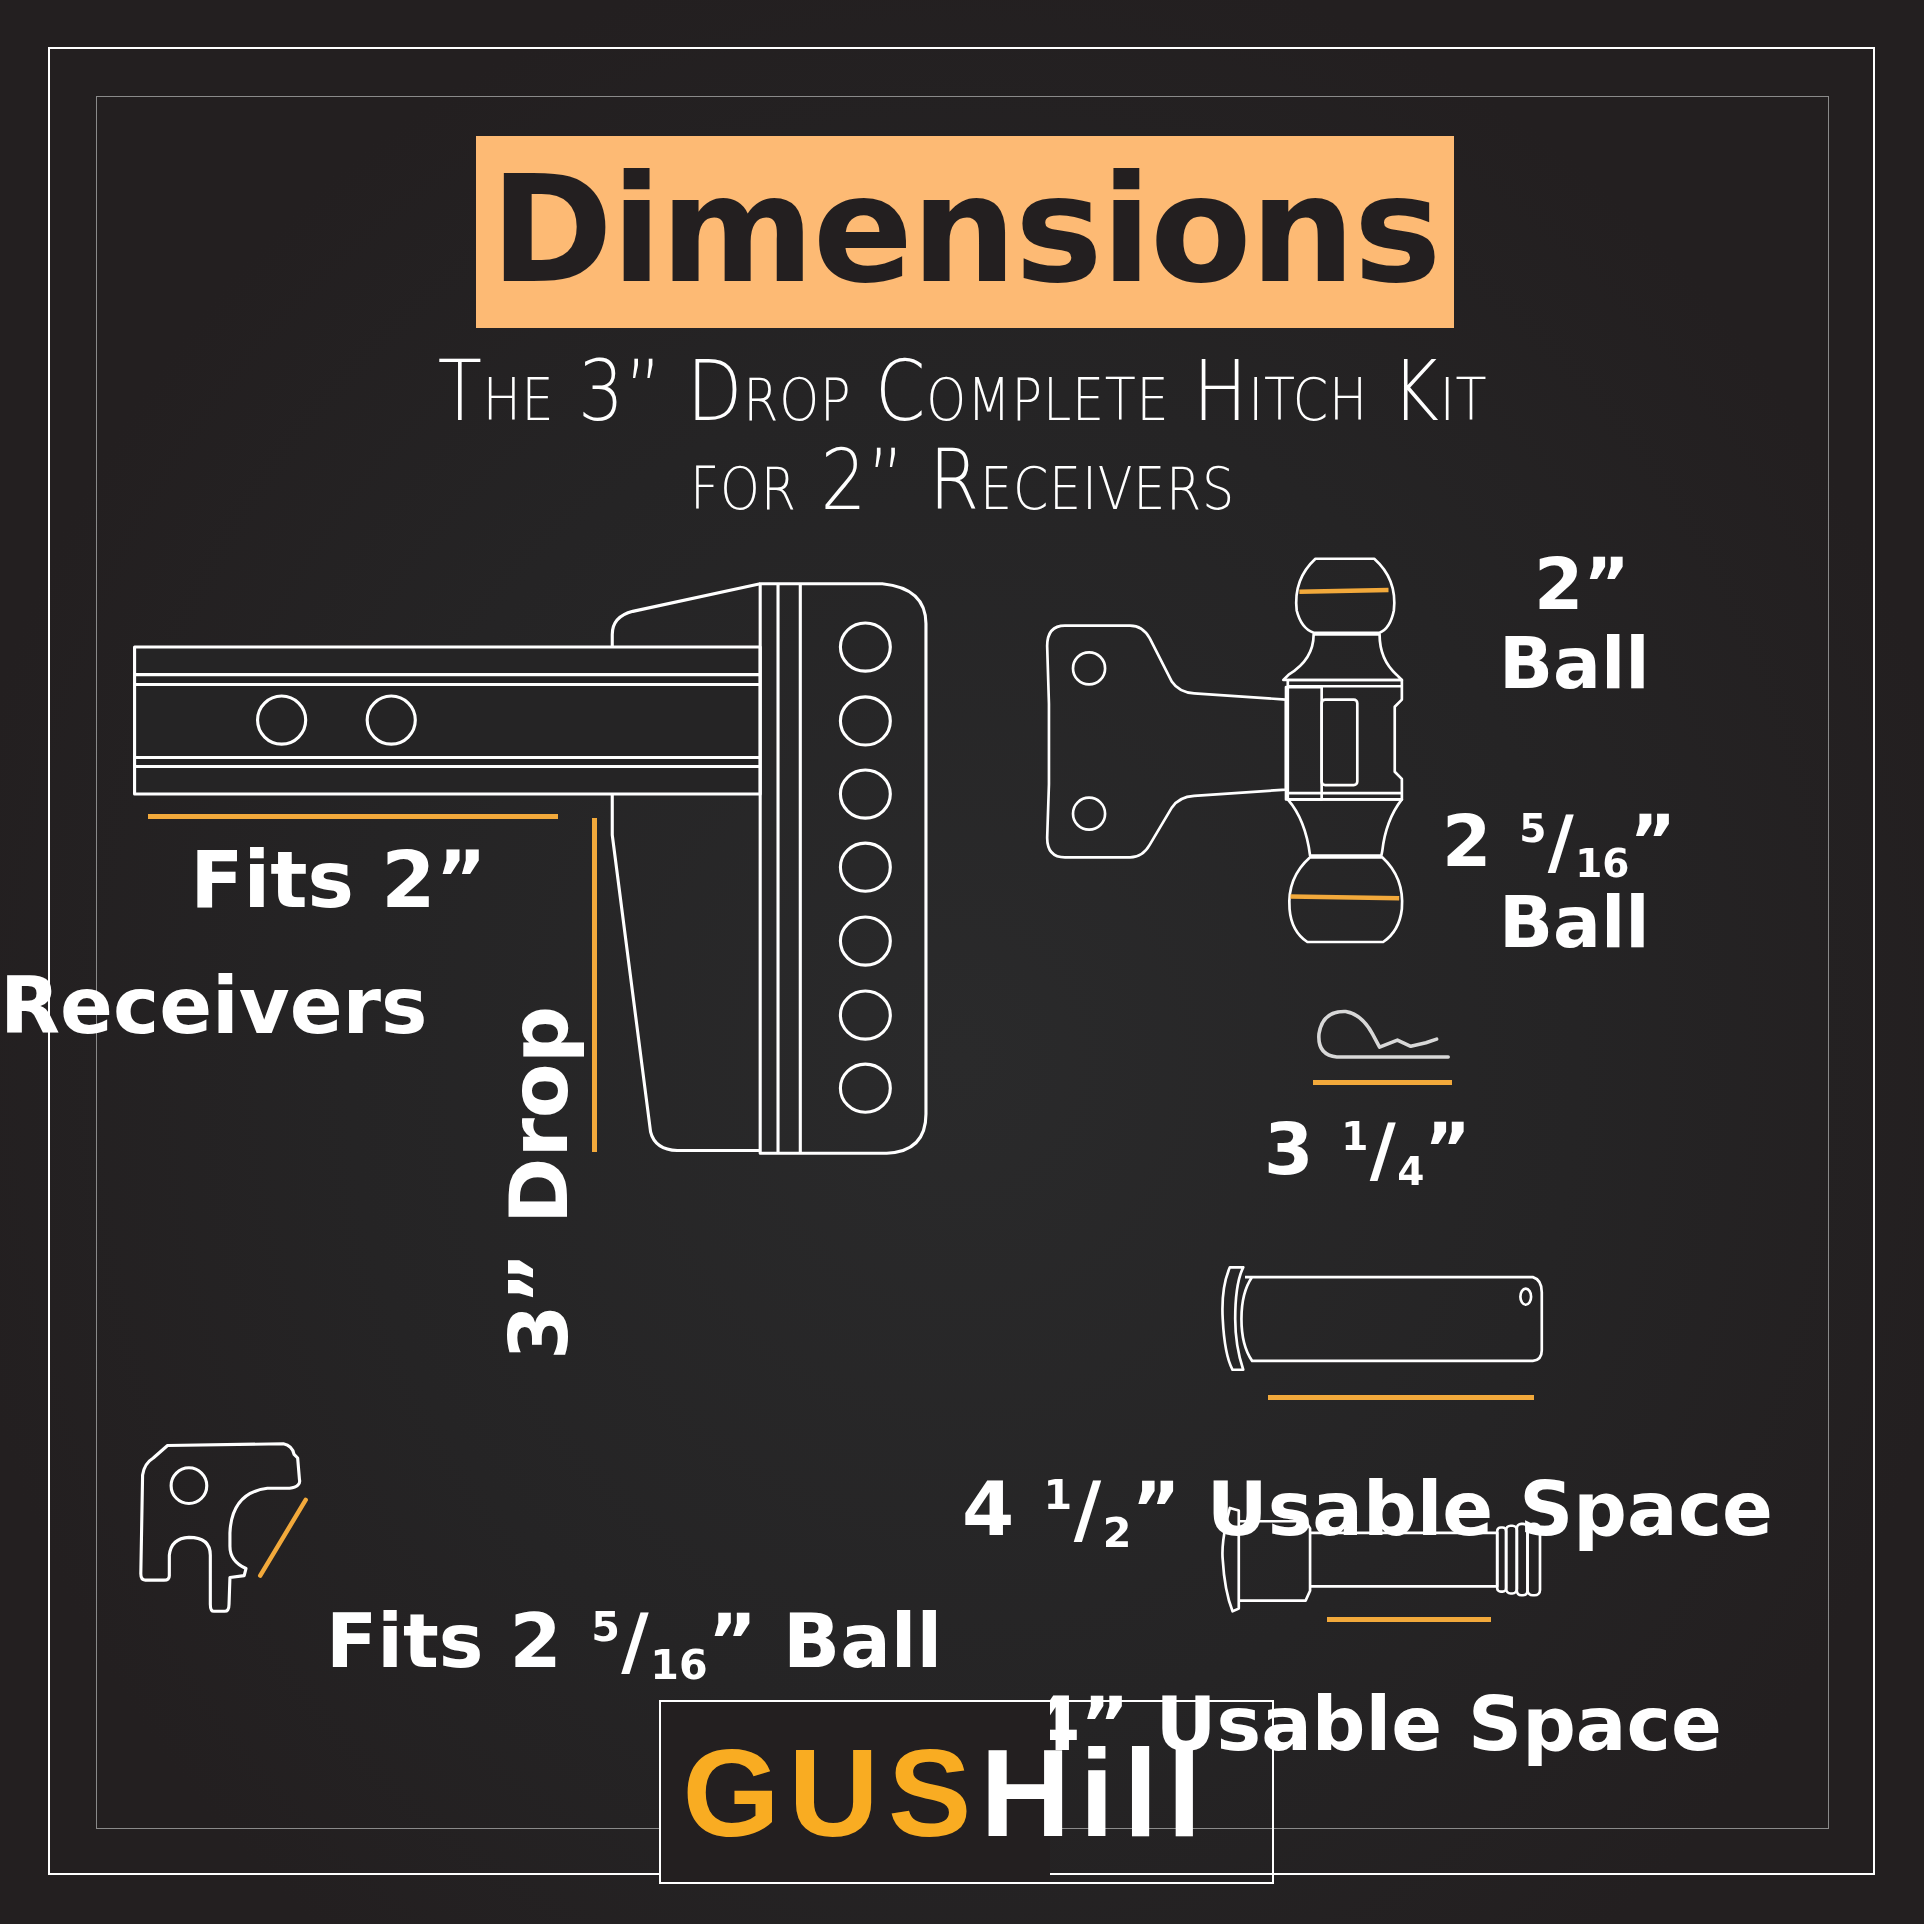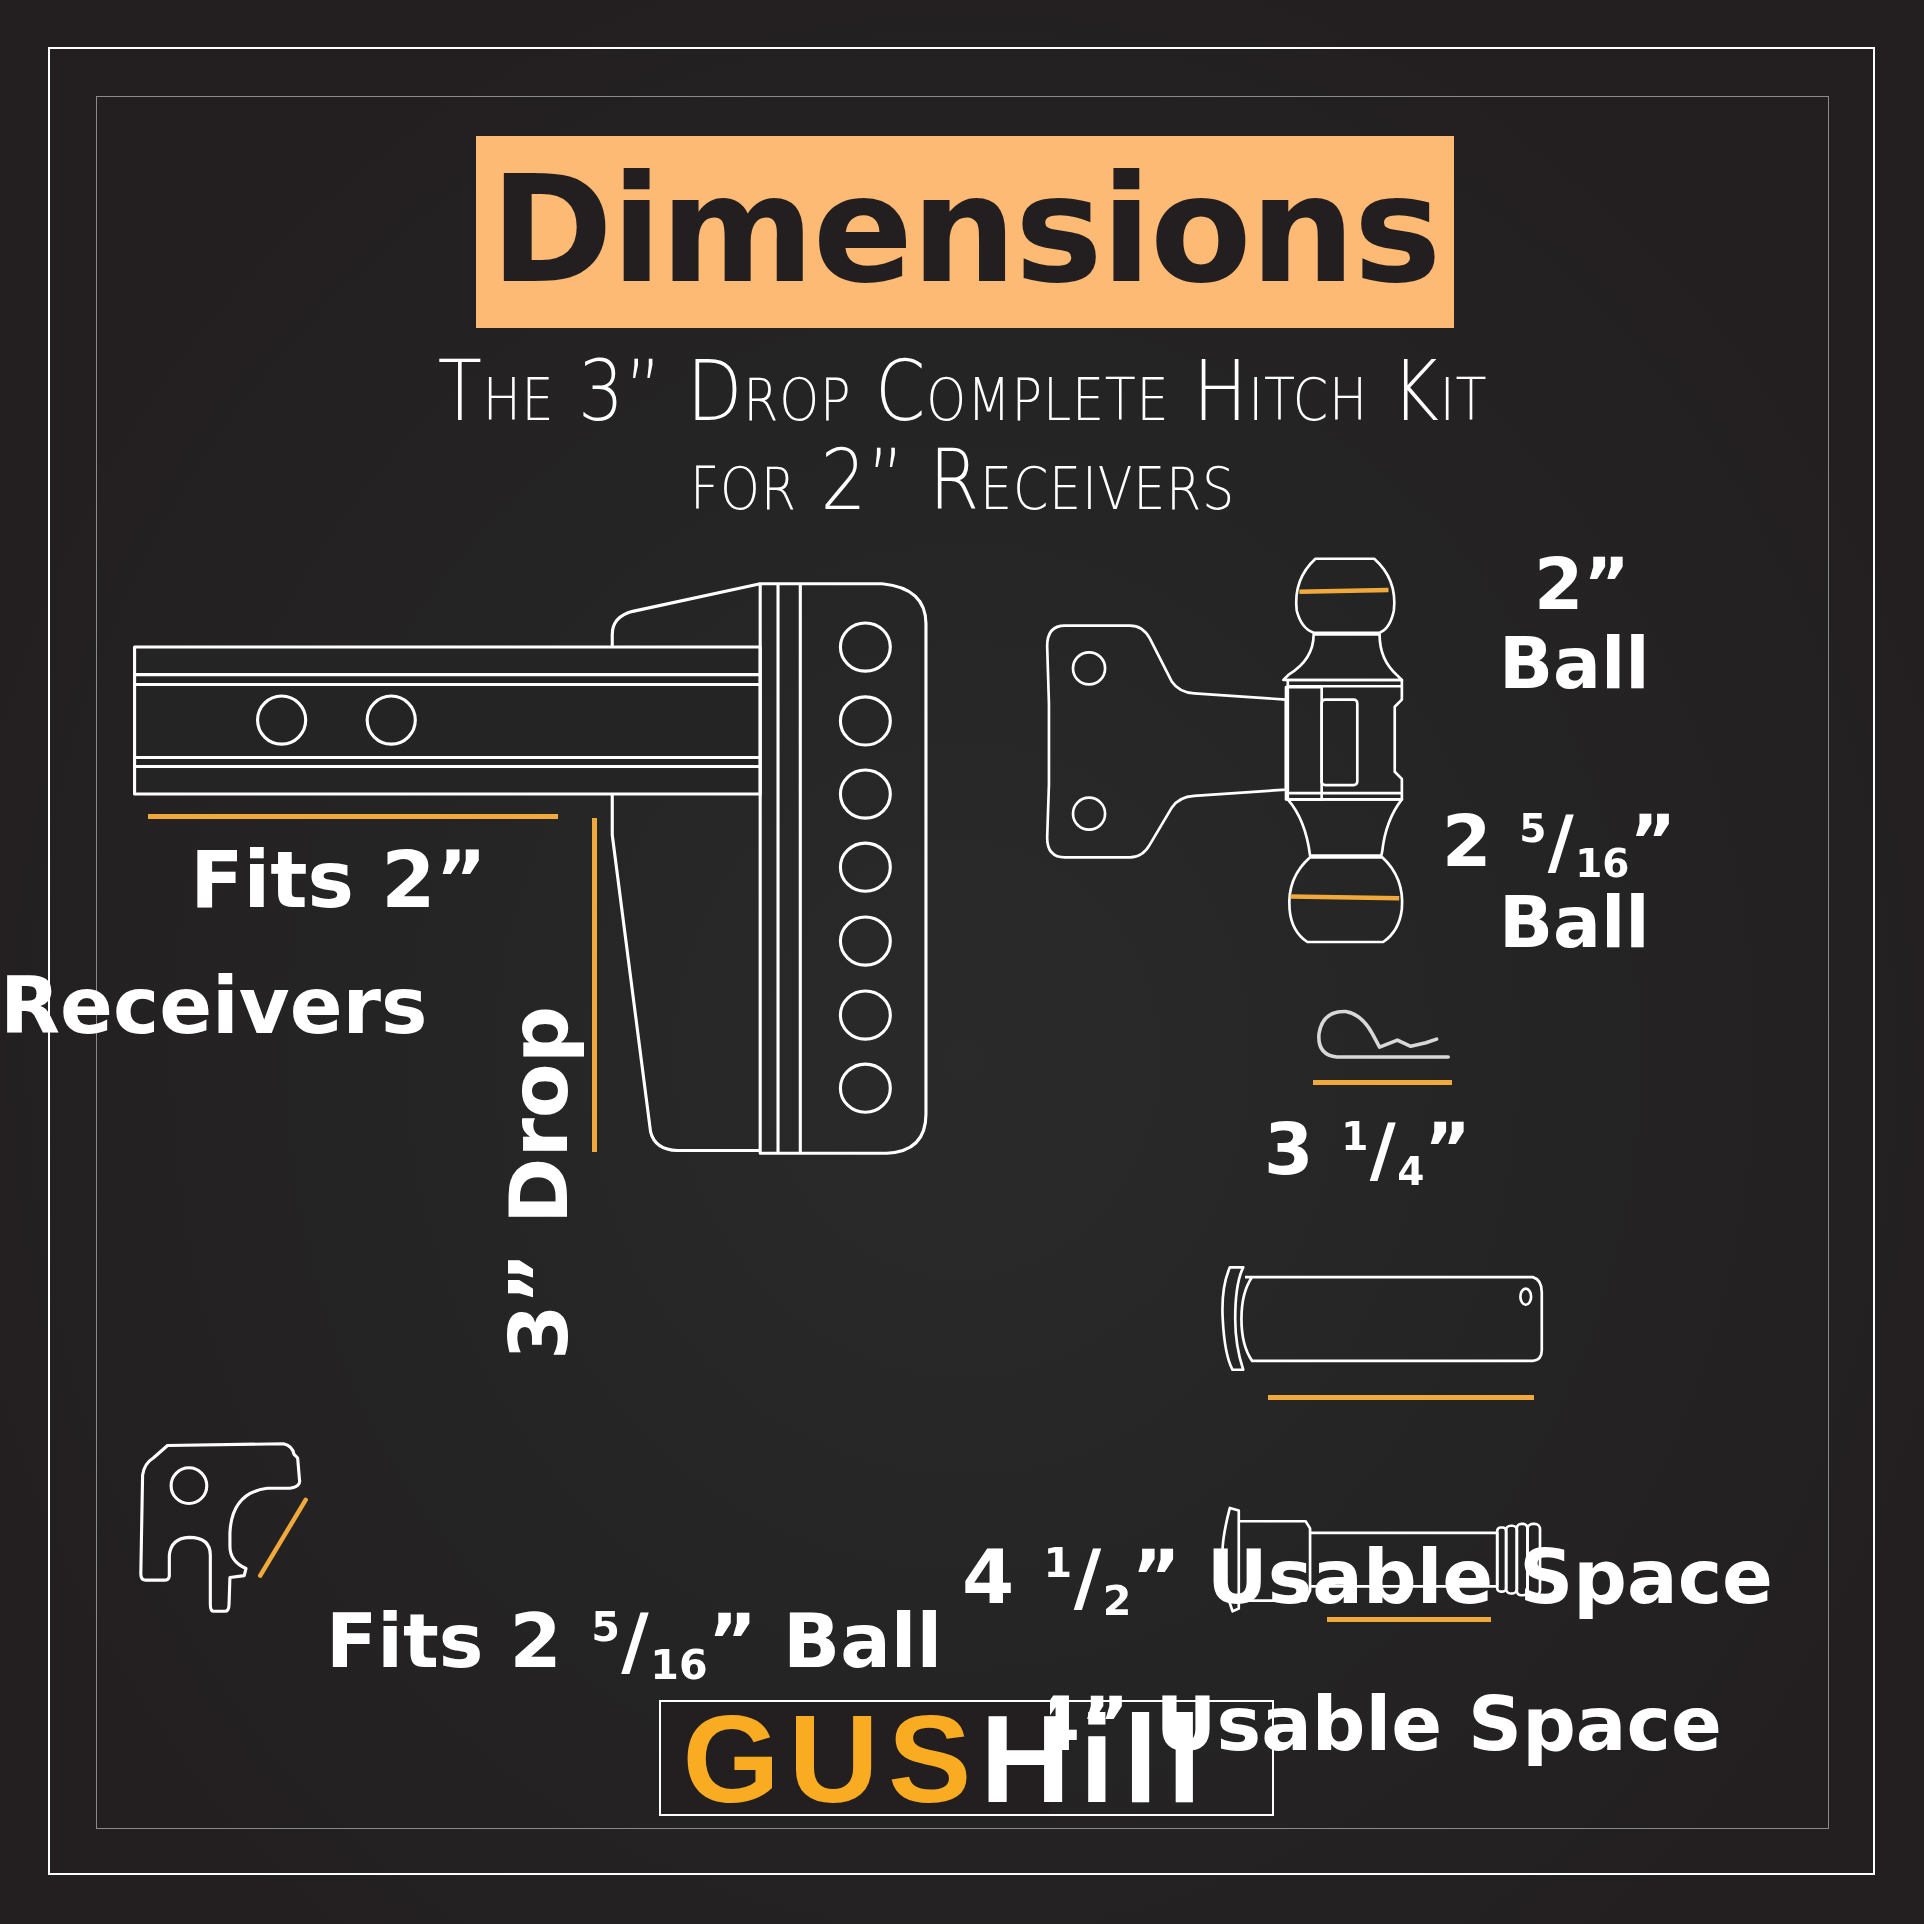--- a/index.html
+++ b/index.html
@@ -18,21 +18,21 @@
   .subtitle { position:absolute; left:0; width:1925px; text-align:center; color:#ffffff;
               font-family:"DejaVu Sans", sans-serif; font-weight:200; font-variant:small-caps;
               font-size:84px; line-height:1; letter-spacing:0.9px; transform:scaleX(0.86); transform-origin:center; }
   .label { position:absolute; color:#ffffff; font-family:"DejaVu Sans", sans-serif; font-weight:bold;
            line-height:1; white-space:nowrap; }
   .frac-num { font-size:0.55em; position:relative; top:-0.62em; margin-left:0.08em; }
   .frac-slash { margin:0 0.02em; }
   .frac-den { font-size:0.55em; position:relative; top:0.28em;text-align:center; }
   .orange { position:absolute; background:#f2a93b; }
   svg.art { position:absolute; left:0; top:0; width:1925px; height:1925px; }
-  .logo { position:absolute; left:659px; top:1700px; width:615px; height:116px;
+  .logo { position:absolute; left:659px; top:1700px; width:615px; height:184px;
           border:2.7px solid #ffffff; box-sizing:border-box; display:flex;flex-direction:column; }
   .logo-dark { width:389px; height:100%; background:#231f20; display:flex; align-items:center;
                justify-content:flex-start; padding-left:21.4px; box-sizing:border-box;
                font-family:"Liberation Sans", sans-serif; font-weight:bold; font-size:125px;
                letter-spacing:9px; line-height:1; }
   .logo-light { flex:1; background:#ffffff; display:flex; align-items:center; justify-content:center;
                 font-family:"Liberation Sans", sans-serif; font-weight:bold; font-size:125px;
                 letter-spacing:9px; color:#f9ac22; line-height:1; }
   .logo-gus { color:#f9ac22; }
   .logo-hill { color:#ffffff; }
@@ -142,21 +142,21 @@
   <span>2</span>
   <span class="frac-num">5</span><span class="frac-slash">/</span><span class="frac-den">16</span><span>”</span>
 </div>
 <div class="label" style="left:1499px; top:887px; font-size:71px;">Ball</div>
 
 <div class="label" style="left:1264px; top:1114px; font-size:71px;">
   <span>3</span>
   <span class="frac-num">1</span><span class="frac-slash">/</span><span class="frac-den">4</span><span>”</span>
 </div>
 
-<div class="label" style="left:962px; top:1540px; font-size:75px;">
+<div class="label" style="left:962px; top:1472px; font-size:75px;">
   <span>4</span>
   <span class="frac-num">1</span><span class="frac-slash">/</span><span class="frac-den">2</span><span>” Usable Space</span>
 </div>
 
 <div class="label" style="left:1028px; top:1687px; font-size:75px;">4” Usable Space</div>
 
 <div class="label" style="left:326px; top:1588px; font-size:75px;margin-top:16px;">
   <span>Fits 2</span>
   <span class="frac-num">5</span><span class="frac-slash">/</span><span class="frac-den">16</span><span>” Ball</span>
 </div>

